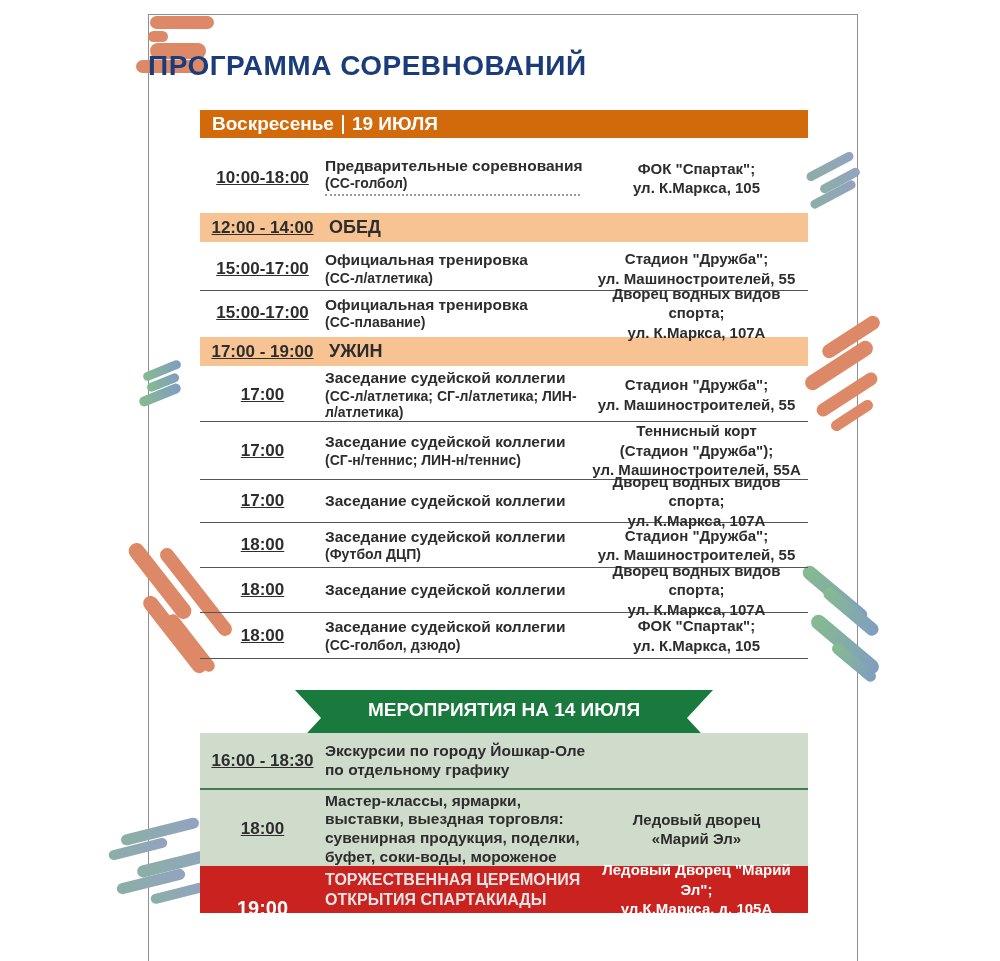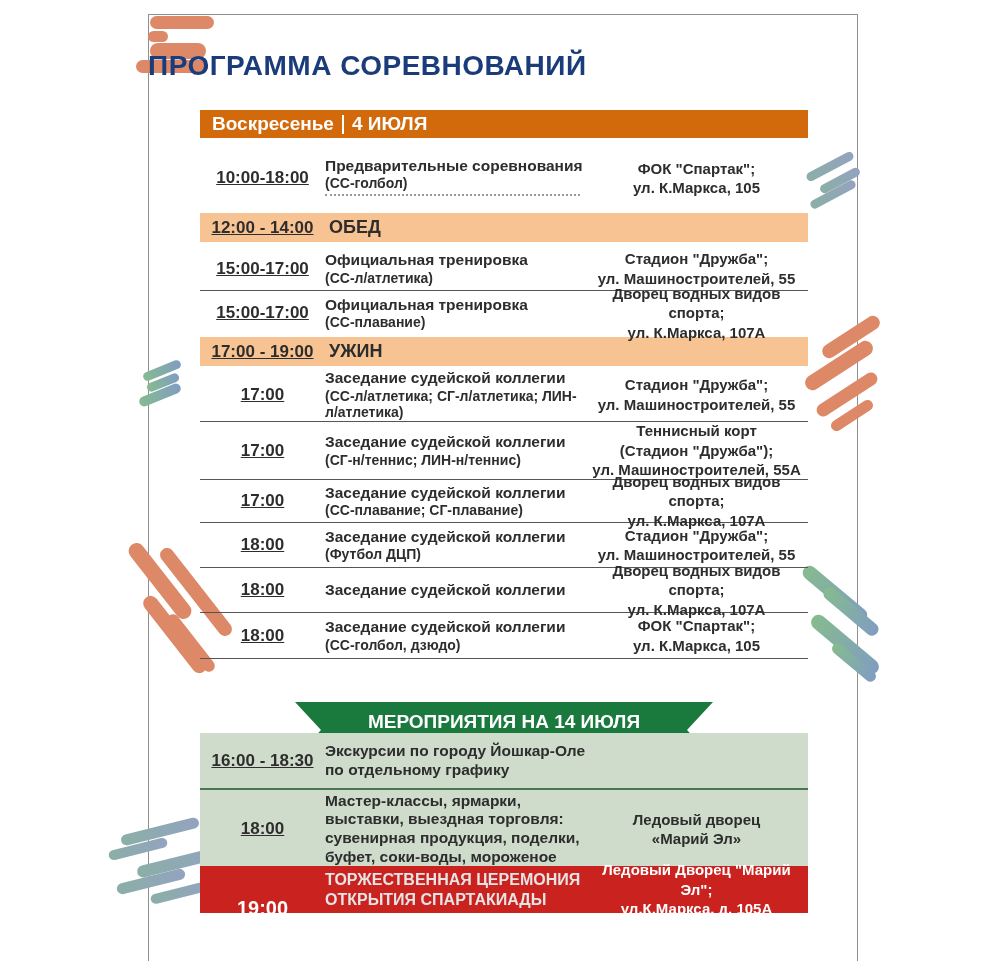--- a/index.html
+++ b/index.html
@@ -18,21 +18,21 @@
   .e1{font-size:15.5px;font-weight:700;line-height:1.2;}
   .e2{font-size:14px;font-weight:700;line-height:1.15;}
   .sep{border-bottom:1px solid #555;}
   .dotted{border-top:2px dotted #9a9a9a;margin:3px 0;width:98%;}
   .band{background:#f8c392;height:29px;display:flex;align-items:center;font-size:18px;font-weight:700;}
   .band .lbl{margin-left:4px;}
   .h64{height:64px;} .h44{height:44px;} .h54{height:54px;} .h58{height:58px;}
   .h43{height:43px;} .h45{height:45px;} .h46{height:46px;}
   .mt3{margin-top:3px;} .mt5{margin-top:5px;} .mt2{margin-top:2px;}
   .ribbonwrap{position:absolute;left:200px;top:686px;width:608px;}
-  .ribbon{width:418px;height:56px;margin:16px auto;background:#1a7a3e;color:#fff;font-size:19px;font-weight:700;text-align:center;line-height:40px;clip-path:polygon(0 0,100% 0,calc(100% - 26px) 50%,100% 100%,0 100%,26px 50%);}
+  .ribbon{width:418px;height:56px;margin:4px auto;background:#1a7a3e;color:#fff;font-size:19px;font-weight:700;text-align:center;line-height:40px;clip-path:polygon(0 0,100% 0,calc(100% - 26px) 50%,100% 100%,0 100%,26px 50%);}
   .greensec{position:absolute;left:200px;top:733px;width:608px;background:#cfdccb;}
   .grA{height:57px;border-bottom:2px solid #47784f;}
   .grB{height:78px;}
   .redband{position:absolute;left:200px;top:866px;width:608px;height:47px;background:#c9221f;color:#fff;display:flex;align-items:center;}
   .redband .ct{font-size:20px;color:#fff;margin-top:37px;}
   .redband .e1{font-size:16px;color:#e5e5e5;}
   .redband .cl{color:#fff;font-size:15px;}
   .deco{position:absolute;}
   .bar{position:absolute;border-radius:99px;}
   .coral{background:#dd8968;}
@@ -85,21 +85,21 @@
     <span class="bar blue" style="left:28px;top:38px;width:90px;height:12px;transform:rotate(-14deg);"></span>
     <span class="bar blue" style="left:8px;top:58px;width:70px;height:11px;transform:rotate(-14deg);"></span>
     <span class="bar blue" style="left:42px;top:70px;width:58px;height:10px;transform:rotate(-14deg);"></span>
   </div>
 
   <h1 class="title">ПРОГРАММА СОРЕВНОВАНИЙ</h1>
 
   <div class="dayband">
     <span class="pad">Воскресенье</span>
     <span class="vbar"></span>
-    <span>4 ИЮЛЯ</span>
+    <span>19 ИЮЛЯ</span>
   </div>
 
   <div class="tbl">
 
     <div class="r h64">
       <div class="ct">10:00-18:00</div>
       <div class="ce">
         <div class="e1">Предварительные соревнования</div>
         <div class="e2">(СС-голбол)</div>
         <div class="dotted"></div>
@@ -166,21 +166,20 @@
         <div>Теннисный корт</div>
         <div>(Стадион "Дружба");</div>
         <div>ул. Машиностроителей, 55А</div>
       </div>
     </div>
 
     <div class="r h43 sep">
       <div class="ct">17:00</div>
       <div class="ce">
         <div class="e1">Заседание судейской коллегии</div>
-        <div class="e2">(СС-плавание; СГ-плавание)</div>
       </div>
       <div class="cl">
         <div>Дворец водных видов спорта;</div>
         <div>ул. К.Маркса, 107А</div>
       </div>
     </div>
 
     <div class="r h45 sep">
       <div class="ct">18:00</div>
       <div class="ce">

